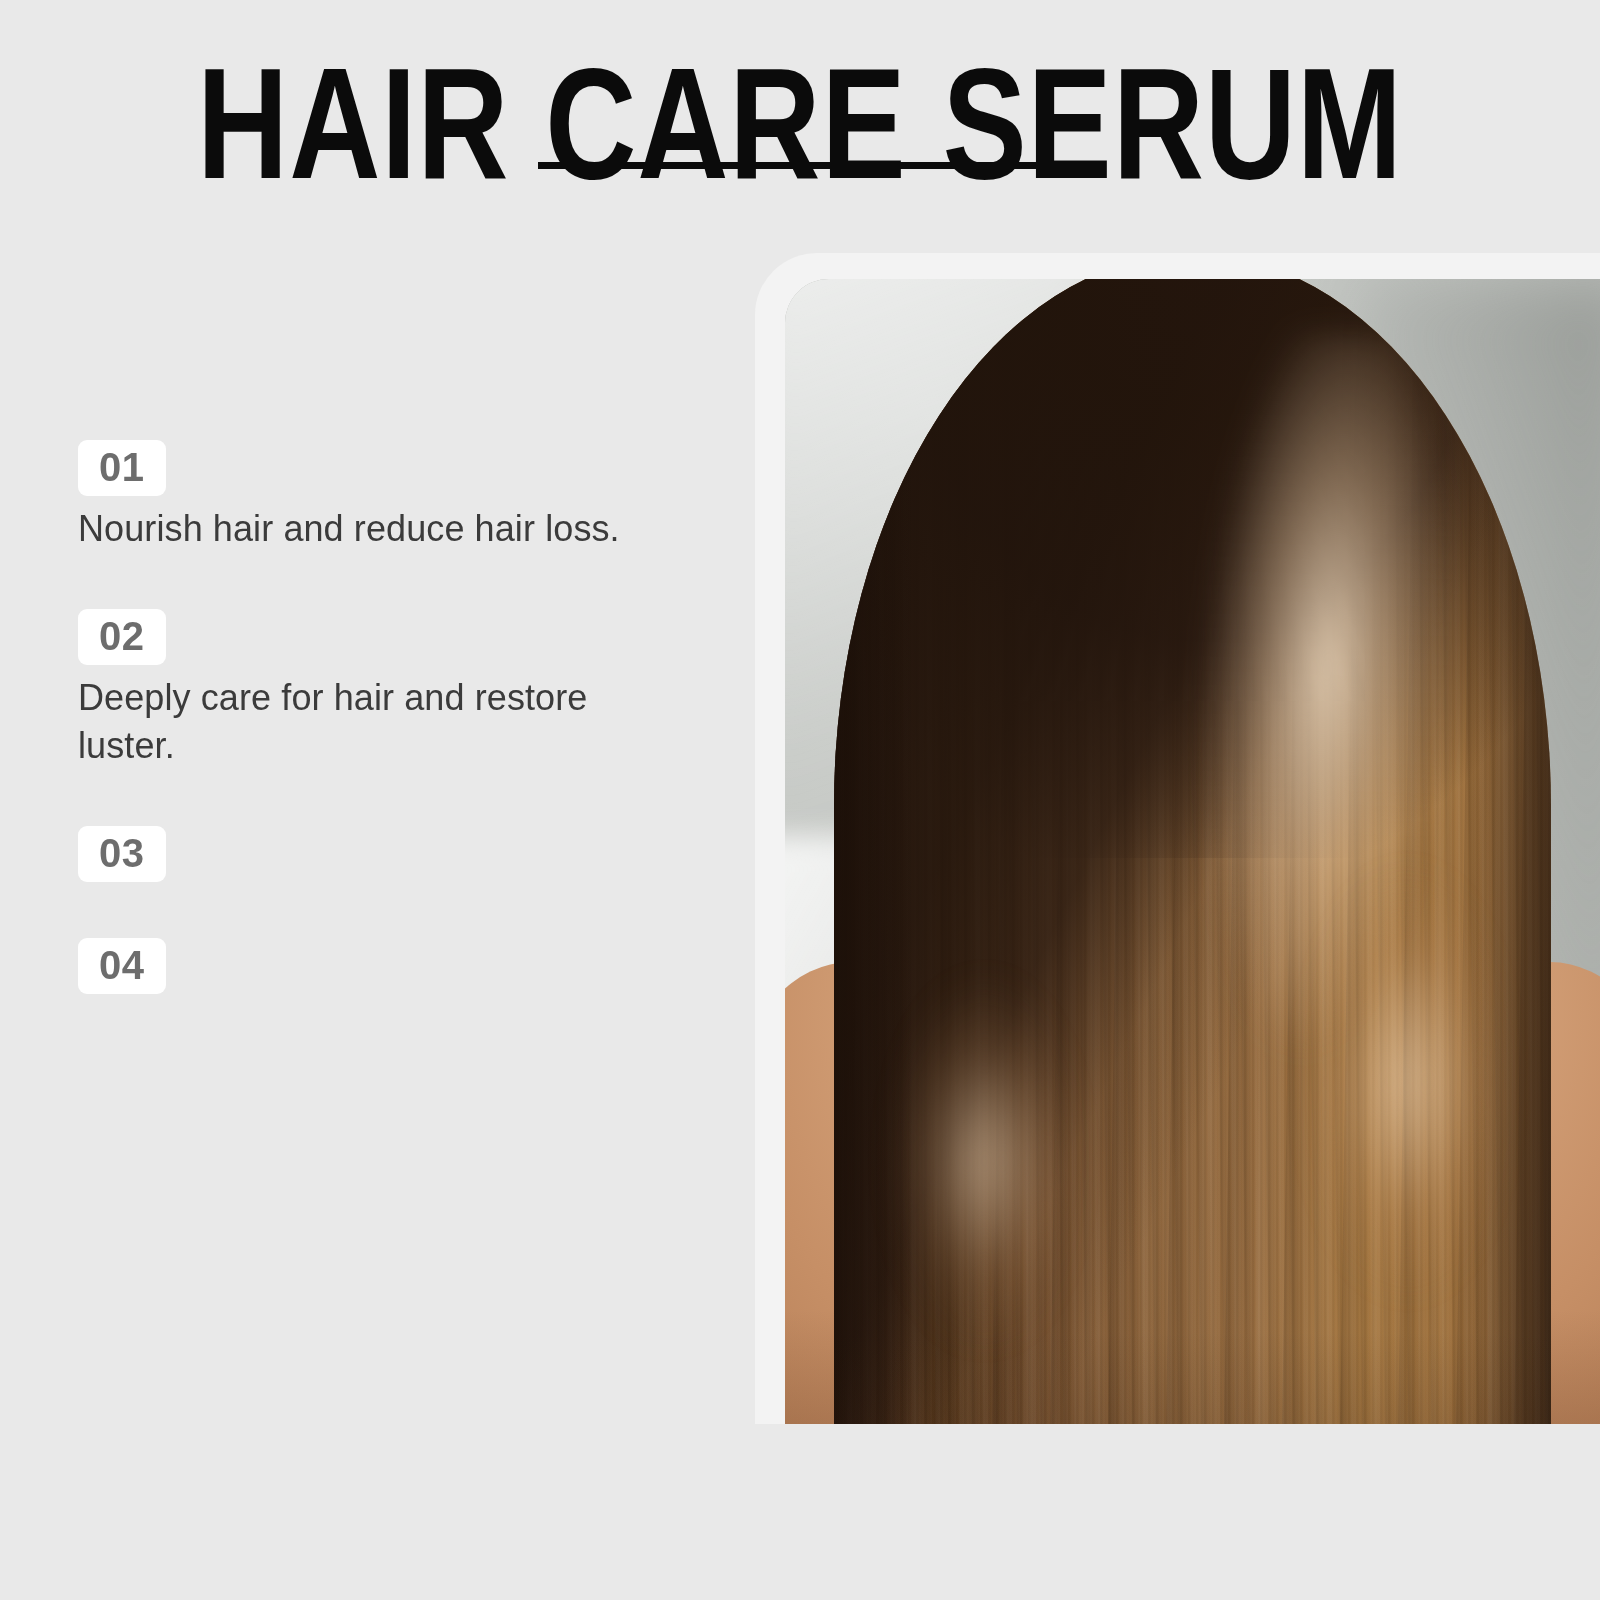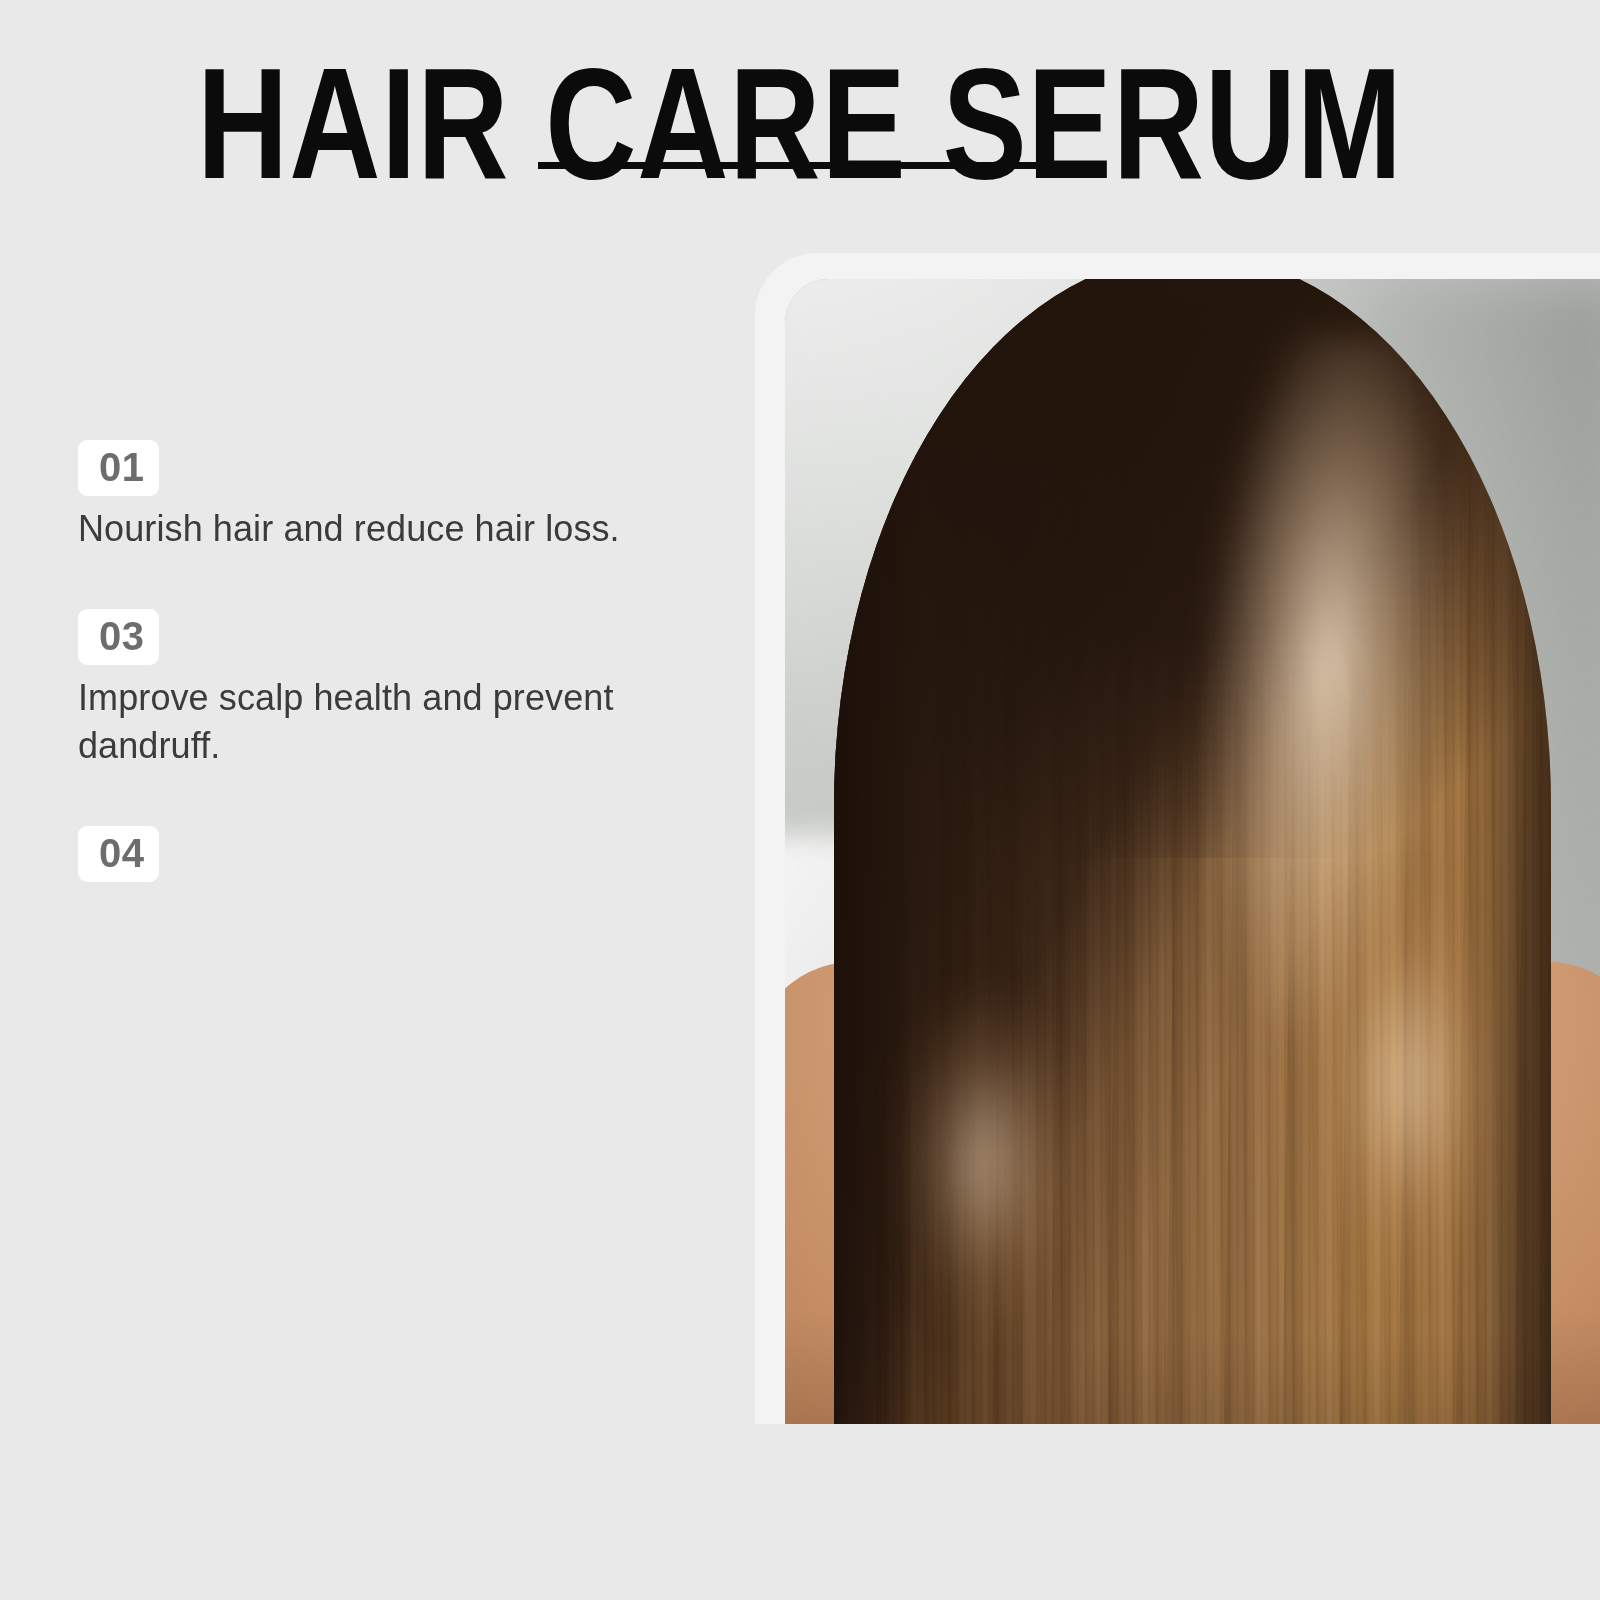--- a/index.html
+++ b/index.html
@@ -62,21 +62,21 @@
   }
   .feature-item {
     margin-bottom: 56px;
   }
   .feature-item:last-child { margin-bottom: 17px; }
 
   .badge {
     display: inline-block;
     background: #ffffff;
     border-radius: 9px;
-    padding: 7px 14px 9px 21px;
+    padding: 7px 21px 9px 21px;
     font-weight: 700;
     font-size: 40px;
     line-height: 1;
     color: #6d6d6d;
     letter-spacing: 0.5px;
   }
   .feature-text {
     margin-top: 9px;
     font-size: 36px;
     line-height: 1.33;
@@ -289,24 +289,27 @@
   </div>
   <div class="title-rule"></div>
 
   <div class="feature-list">
 
     <div class="feature-item">
       <span class="badge">01</span>
       <div class="feature-text">Nourish hair and reduce hair loss.</div>
     </div>
 
+    <div class="feature-item">
+      <span class="badge">02</span>
+      <div class="feature-text">Deeply care for hair and restore luster.</div>
+    </div>
 
     <div class="feature-item">
       <span class="badge">03</span>
-      <div class="feature-text">Improve scalp health and prevent dandruff.</div>
     </div>
 
     <div class="feature-item">
       <span class="badge">04</span>
     </div>
 
   </div>
 
   <div class="photo-card">
     <div class="photo-frame">

